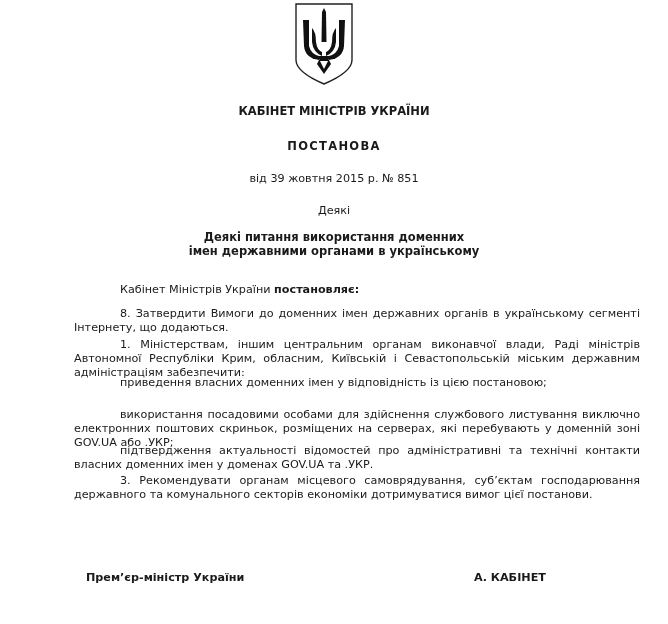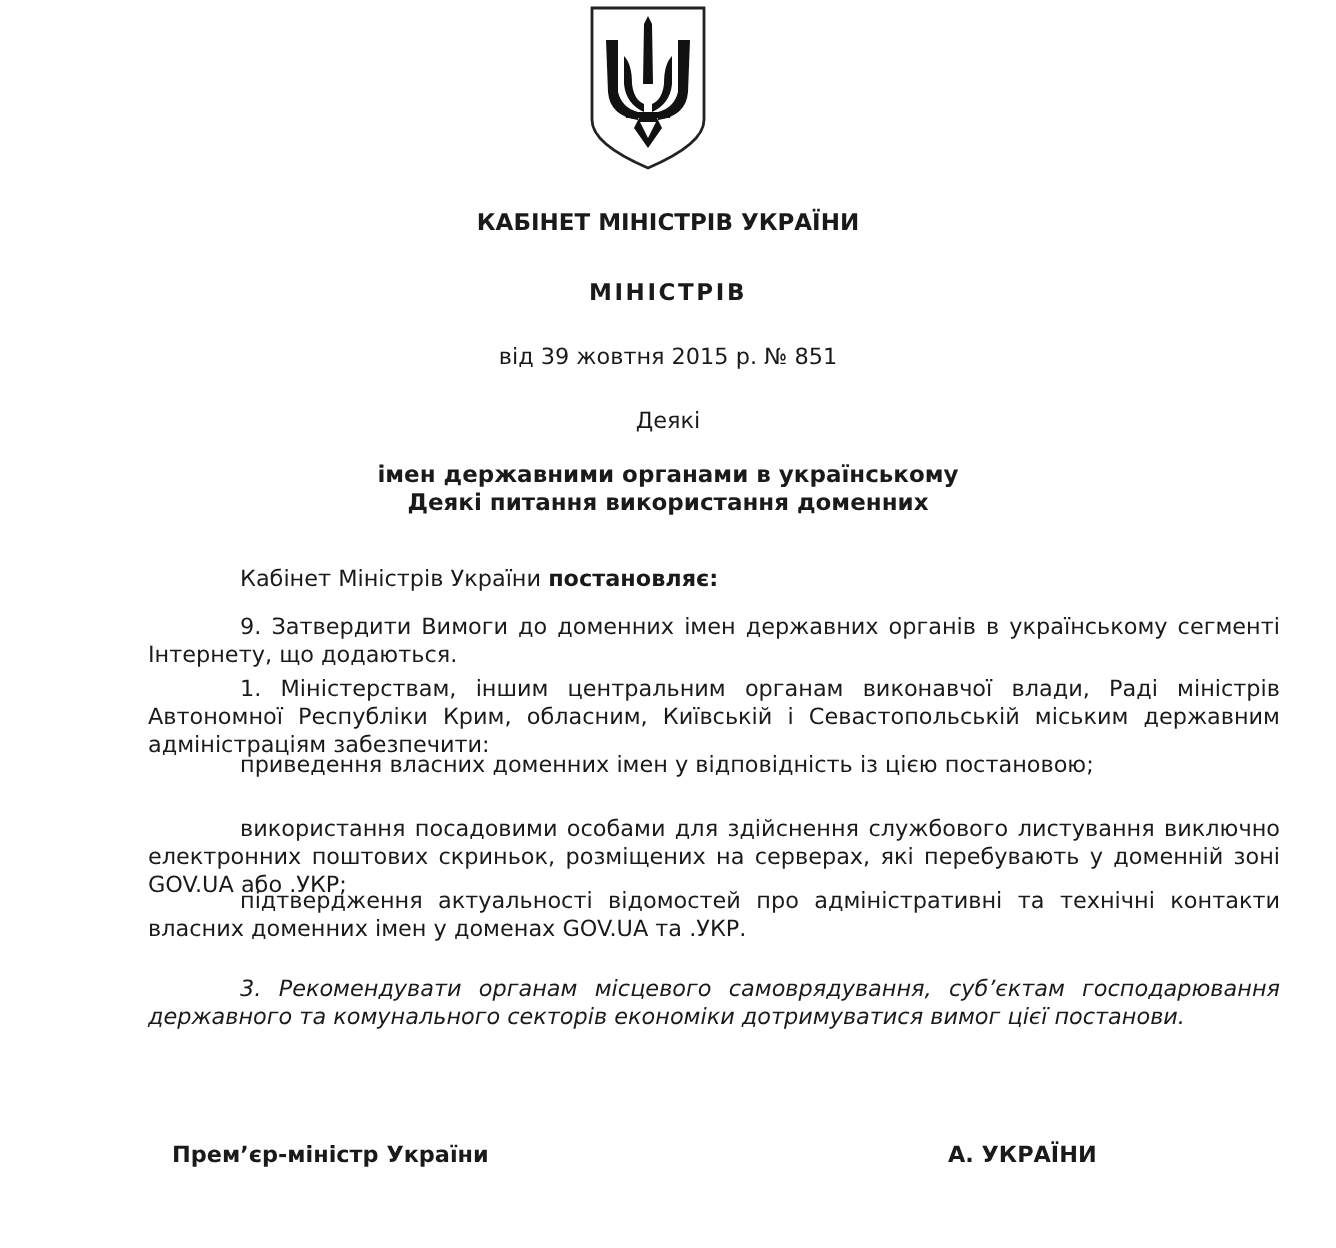--- a/index.html
+++ b/index.html
@@ -28,36 +28,36 @@
     <path d="M52 18 L46 18 L46 44 Q44 52 36 54 L36 58 Q50 56 51 44 Z"></path>
     <path d="M19 26 Q23 30 23 40 Q24 48 29 50 L29 54 Q20 50 19 40 Z"></path>
     <path d="M43 26 Q39 30 39 40 Q38 48 33 50 L33 54 Q42 50 43 40 Z"></path>
     <path d="M27 56 L35 56 L38 62 L31 72 L24 62 Z"></path>
     <rect x="20" y="54" width="22" height="3"></rect>
   </g>
   <path d="M27 59 L35 59 L31 67 Z" fill="#fff"></path>
 </svg>
 
 <div class="center h-cabinet">КАБІНЕТ МІНІСТРІВ УКРАЇНИ</div>
-<div class="center h-postanova">МІНІСТРІВ</div>
+<div class="center h-postanova">ПОСТАНОВА</div>
 <div class="center h-date">від 39 жовтня 2015 р. № 851</div>
 <div class="center h-city">Деякі</div>
 <div class="center h-title">
+  <div>Деякі питання використання доменних</div>
   <div>імен державними органами в українському</div>
-  <div>Деякі питання використання доменних</div>
 </div>
 
 <div class="p" style="top:283px;"><span class="indent"></span><span>Кабінет Міністрів України </span><b>постановляє:</b></div>
 
-<div class="p" style="top:307px;"><span class="indent"></span><span>9. Затвердити Вимоги до доменних імен державних органів в українському сегменті Інтернету, що додаються.</span></div>
+<div class="p" style="top:307px;"><span class="indent"></span><span>8. Затвердити Вимоги до доменних імен державних органів в українському сегменті Інтернету, що додаються.</span></div>
 
 <div class="p" style="top:338px;"><span class="indent"></span><span>1. Міністерствам, іншим центральним органам виконавчої влади, Раді міністрів Автономної Республіки Крим, обласним, Київській і Севастопольській міським державним адміністраціям забезпечити:</span></div>
 
 <div class="p" style="top:376px;"><span class="indent"></span><span>приведення власних доменних імен у відповідність із цією постановою;</span></div>
 
 <div class="p" style="top:408px;"><span class="indent"></span><span>використання посадовими особами для здійснення службового листування виключно електронних поштових скриньок, розміщених на серверах, які перебувають у доменній зоні GOV.UA або .УКР;</span></div>
 
 <div class="p" style="top:444px;"><span class="indent"></span><span>підтвердження актуальності відомостей про адміністративні та технічні контакти власних доменних імен у доменах GOV.UA та .УКР.</span></div>
 
-<div class="p" style="top:488px;font-style:italic;"><span class="indent"></span><span>3. Рекомендувати органам місцевого самоврядування, суб’єктам господарювання державного та комунального секторів економіки дотримуватися вимог цієї постанови.</span></div>
+<div class="p" style="top:474px;"><span class="indent"></span><span>3. Рекомендувати органам місцевого самоврядування, суб’єктам господарювання державного та комунального секторів економіки дотримуватися вимог цієї постанови.</span></div>
 
 <div class="sig-left">Прем’єр-міністр України</div>
-<div class="sig-right">А. УКРАЇНИ</div>
+<div class="sig-right">А. КАБІНЕТ</div>
 
 </body></html>

